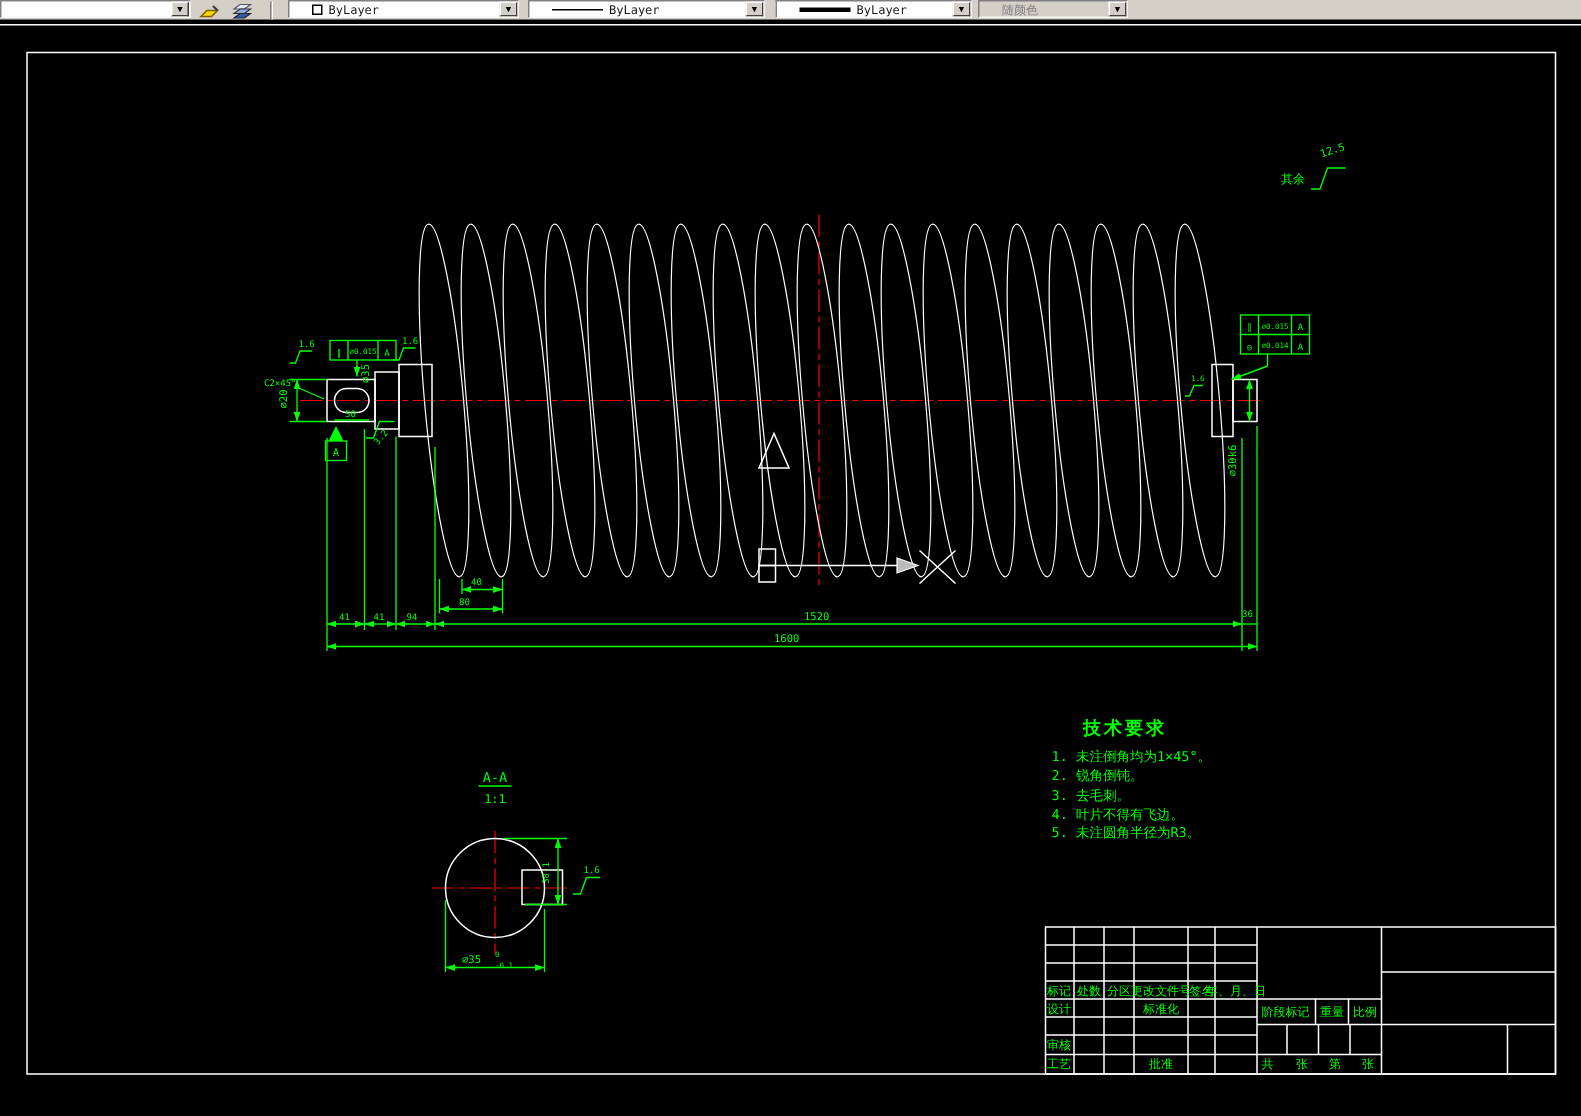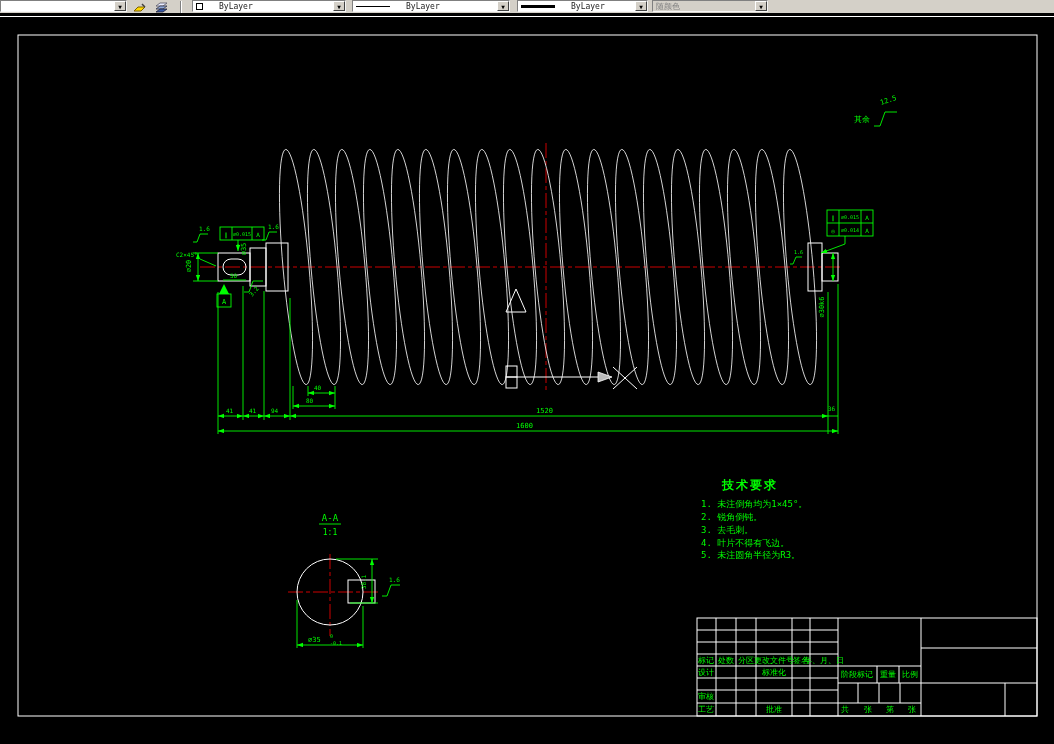--- a/index.html
+++ b/index.html
@@ -2,21 +2,21 @@
 <html><head>
 <meta charset="utf-8">
 <style>
   *{margin:0;padding:0;box-sizing:border-box}
   html,body{width:1054px;height:744px;background:#000;overflow:hidden;
     font-family:"DejaVu Sans Mono","Liberation Sans",monospace}
   
   .toolbar{position:absolute;top:0;left:0;width:1054px;height:13px;background:#d4d0c8;z-index:5}
   .combo{position:absolute;bottom:1px;height:12px;background:#fff;
     border:1px solid;border-color:#808080 #f5f5f5 #f5f5f5 #808080;
-    font-size:8px;color:#1a1a1a;display:flex;align-items:center;gap:16px;padding-left:3px;overflow:hidden}
+    font-size:8px;color:#1a1a1a;display:flex;align-items:center;gap:4px;padding-left:15px;overflow:hidden}
   .combo .dd{position:absolute;right:0;top:0;bottom:0;width:12px;background:#d4d0c8;
     border:1px solid;border-color:#fff #404040 #404040 #fff;
     display:flex;align-items:center;justify-content:center;font-size:6px;color:#000}
   .combo.disabled{background:#d4d0c8;color:#808080}
   .swatch{width:7px;height:7px;background:#fff;border:1px solid #000;flex:none}
   .lt-sample{width:34px;height:1px;background:#000;flex:none}
   .lw-sample{width:34px;height:3px;background:#000;flex:none}
   .tbtn{position:absolute;bottom:0;width:20px;height:13px;display:flex;align-items:flex-end;justify-content:center}
   .sep{position:absolute;bottom:0;width:2px;height:12px;border-left:1px solid #808080;border-right:1px solid #fff}
   .topline{position:absolute;top:16px;left:0;width:1054px;height:1px;background:#fff;z-index:2}
@@ -63,21 +63,21 @@
   <div class="combo" style="left:352px;width:158px">
     <span class="lt-sample"></span>
     <span>ByLayer</span>
     <span class="dd">▼</span>
   </div>
   <div class="combo" style="left:517px;width:131px">
     <span class="lw-sample"></span>
     <span>ByLayer</span>
     <span class="dd">▼</span>
   </div>
-  <div class="combo disabled" style="left:652px;width:116px">
+  <div class="combo disabled" style="left:652px;width:100px">
     <span>随颜色</span>
     <span class="dd">▼</span>
   </div>
 </div>
 <div class="topline"></div>
 
 <svg class="model" width="1054" height="744" viewBox="0 0 1054 744">
   <defs>
     <marker id="ar" markerWidth="8" markerHeight="6" refX="7" refY="2.5" orient="auto-start-reverse">
       <path d="M0,0 L7,2.5 L0,5 Z" fill="#00ff00"></path>

